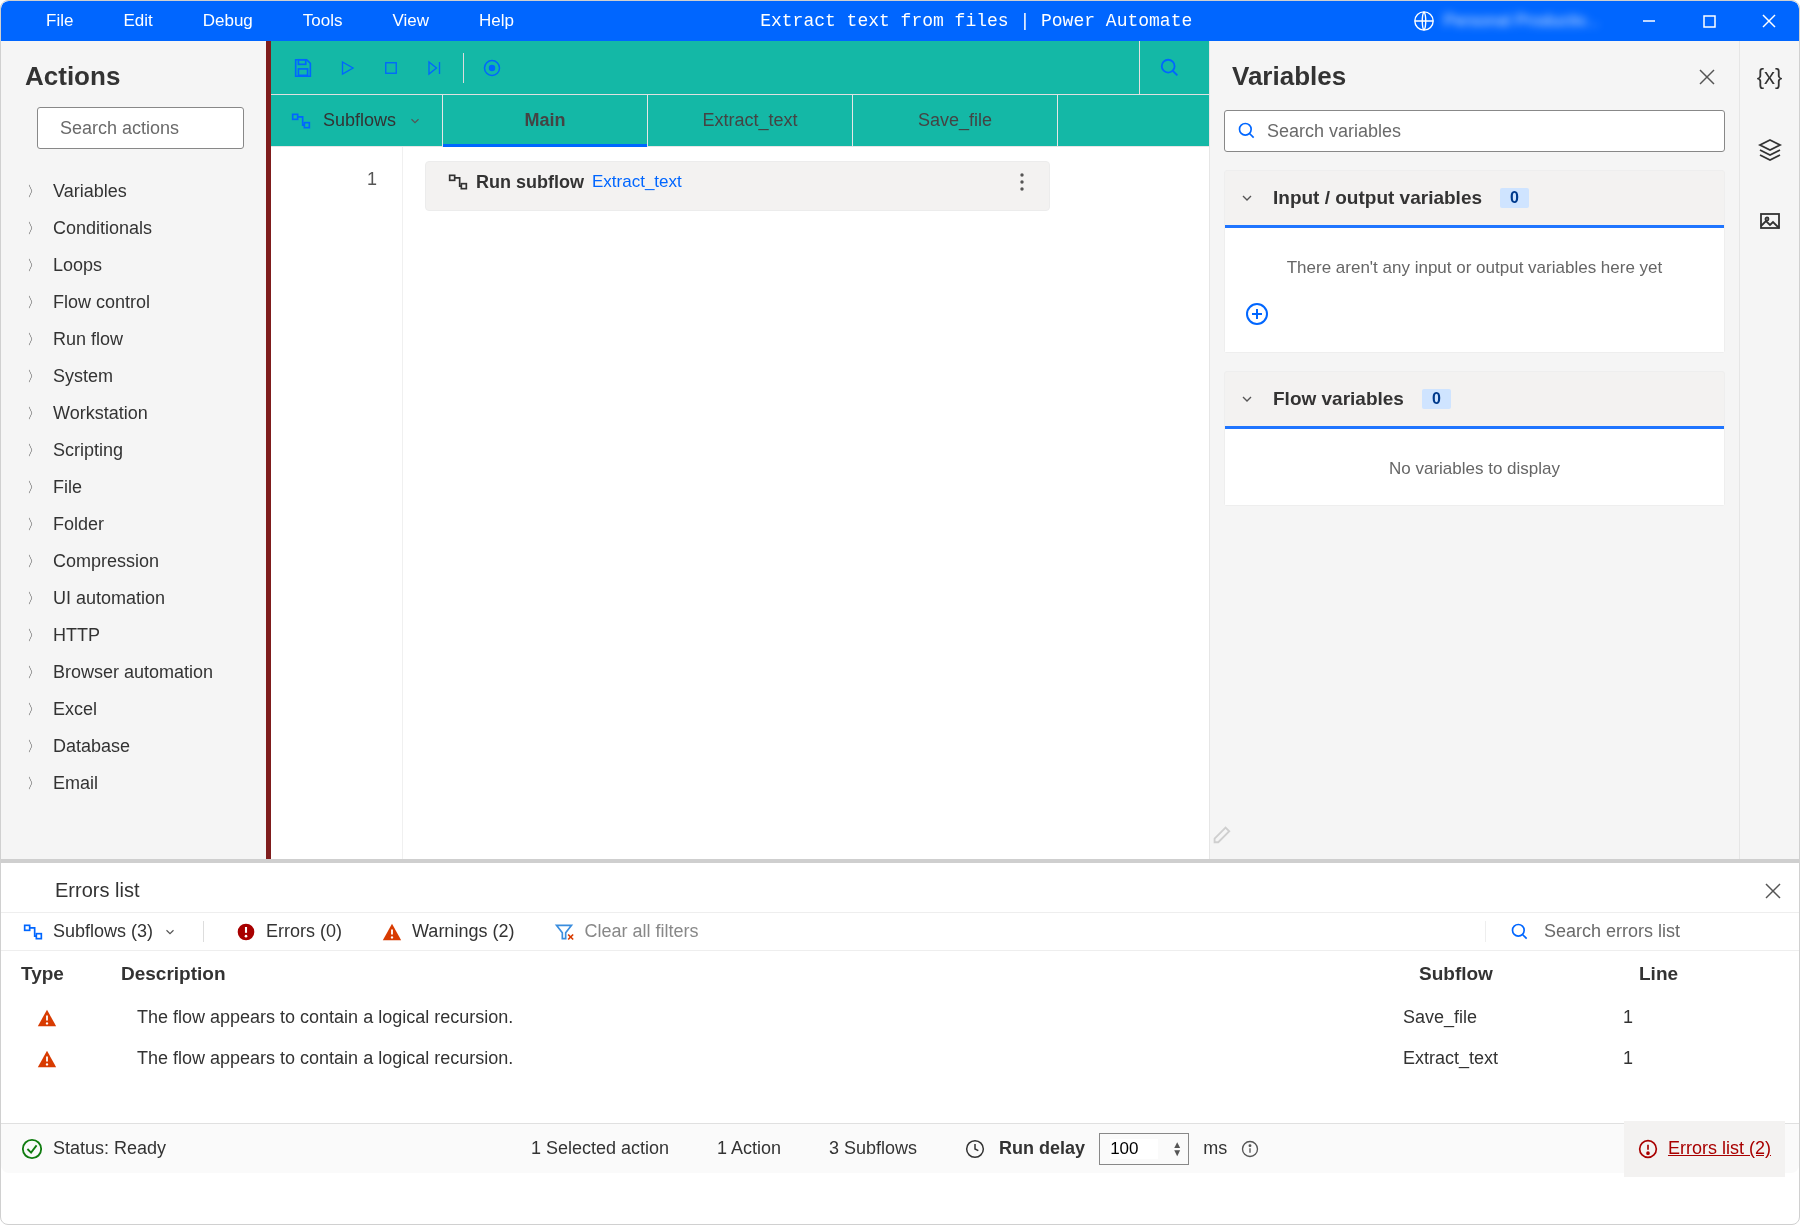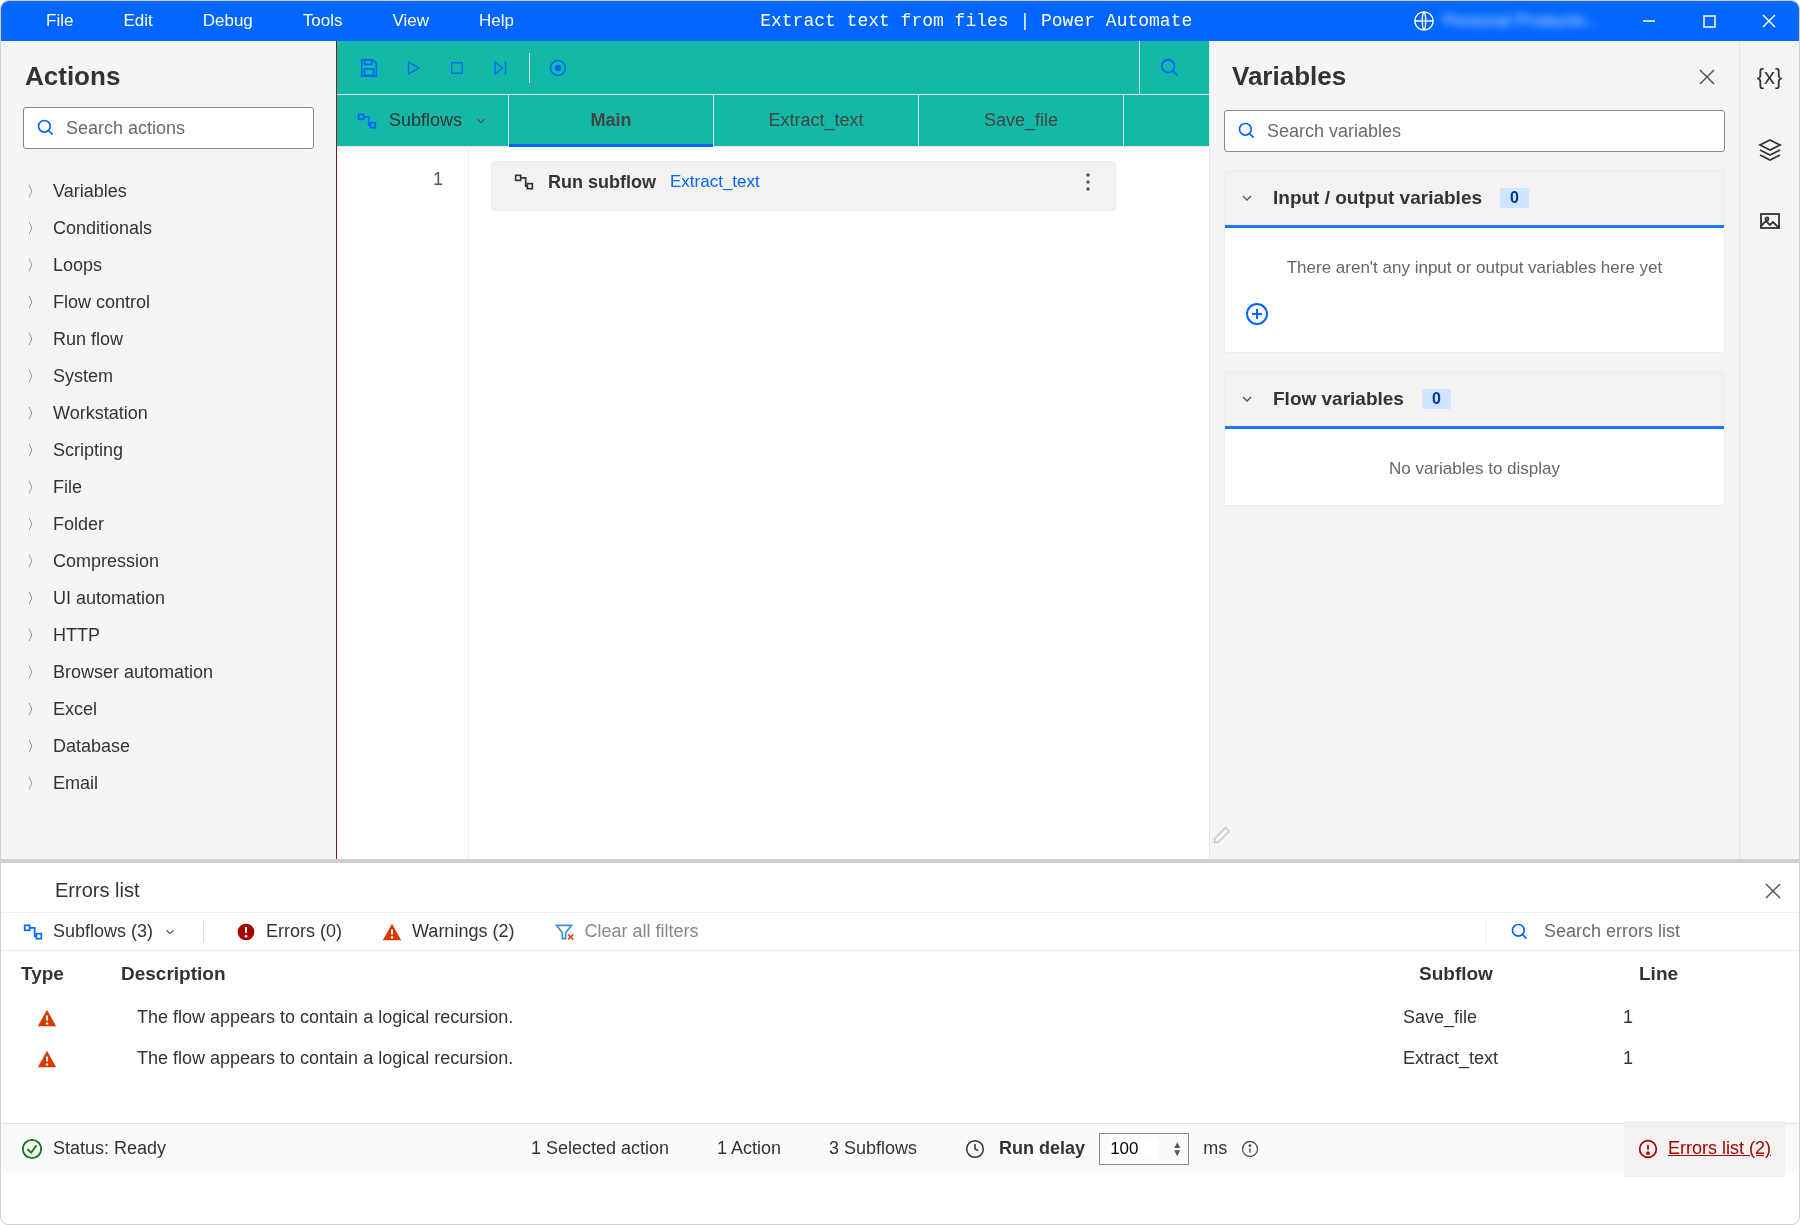--- a/index.html
+++ b/index.html
@@ -10,23 +10,23 @@
 .menu { display: flex; gap: 0; padding-left: 20px; }
 .menu-item { padding: 0 25px; line-height: 40px; cursor: pointer; }
 .title-center { flex: 1; text-align: center; font-size: 18px; font-family: Liberation Mono, monospace; }
 .win-controls { display: flex; align-items: center; gap: 0; }
 .win-btn { width: 60px; height: 40px; display: flex; align-items: center; justify-content: center; cursor: pointer; }
 .account { display: flex; align-items: center; gap: 8px; padding-right: 20px; }
 .blur { filter: blur(4px); opacity: 0.85; }
 
 
 .main { display: flex; height: 818px; }
-.actions-panel { width: 336px; background: #f5f5f5; display: flex; flex-direction: column; border-right: 1px solid #7f1d1d; }
+.actions-panel { width: 270px; background: #f5f5f5; display: flex; flex-direction: column; border-right: 5px solid #7f1d1d; }
 .actions-header { font-size: 26px; font-weight: 600; padding: 20px 20px 15px 24px; color: #333; }
-.search-box { margin: 0 22px 14px 22px; height: 42px; border: 1px solid #888; border-radius: 3px; background: #fff; display: flex; align-items: center; padding: 0 12px; gap: 10px; }
+.search-box { margin: 0 22px 14px 36px; height: 42px; border: 1px solid #888; border-radius: 3px; background: #fff; display: flex; align-items: center; padding: 0 12px; gap: 10px; }
 .search-box input { border: none; outline: none; font-size: 18px; color: #333; flex: 1; background: transparent; }
 .search-box input::placeholder { color: #6a6a6a; }
 .tree { padding: 10px 10px 0 20px; overflow-y: auto; }
 .tree-item { display: flex; align-items: center; gap: 12px; padding: 8px 6px; font-size: 18px; color: #333; cursor: pointer; }
 .chev { width: 14px; color: #555; font-size: 14px; }
 
 .center-area { flex: 1; display: flex; flex-direction: column; background: #14b8a6; }
 .toolbar { height: 54px; border-bottom: 1px solid #e0e0e0; display: flex; align-items: center; padding: 0 10px; }
 .tool-group { display: flex; align-items: center; height: 100%; }
 .tool-btn { width: 44px; height: 44px; display: flex; align-items: center; justify-content: center; cursor: pointer; }
@@ -35,21 +35,21 @@
 
 .subtabs { height: 52px; border-bottom: 1px solid #e6e6e6; display: flex; align-items: stretch; }
 .subflows-btn { display: flex; align-items: center; gap: 12px; padding: 0 20px; font-size: 18px; color: #333; border-right: 1px solid #e6e6e6; }
 .tab { flex: 0 0 205px; display: flex; align-items: center; justify-content: center; font-size: 18px; color: #444; border-right: 1px solid #e6e6e6; cursor: pointer; position: relative; }
 .tab.active { font-weight: 600; }
 .tab.active::after { content: ""; position: absolute; bottom: -1px; left: 0; right: 0; height: 3px; background: #0066ff; }
 
 .canvas { flex: 1; display: flex; background: #fff; }
 .gutter { width: 132px; background: #fff; text-align: right; padding: 22px 25px 0 0; font-size: 18px; color: #555; border-right: 1px solid #f0f0f0; }
 .flow-area { flex: 1; padding: 14px 22px; }
-.step-card { background: #f3f2f1; border-radius: 4px; display: flex; align-items: center; padding: 0 12px 8px 22px; height: 50px; gap: 14px; max-width: 625px; border: 1px solid #ececec; }
+.step-card { background: #f3f2f1; border-radius: 4px; display: flex; align-items: center; padding: 0 12px 8px 22px; height: 50px; gap: 8px; max-width: 625px; border: 1px solid #ececec; }
 .step-label { font-weight: 600; font-size: 18px; color: #333; }
 .step-link { color: #0066ff; font-size: 17px; }
 .step-menu { margin-left: auto; width: 30px; height: 30px; display: flex; align-items: center; justify-content: center; color: #555; cursor: pointer; }
 
 .variables-panel { width: 530px; background: #f5f5f5; display: flex; flex-direction: column; border-left: 1px solid #e6e6e6; padding: 0 0 10px 0; }
 .var-header { display: flex; align-items: center; padding: 20px 18px 12px 22px; }
 .var-title { font-size: 26px; font-weight: 600; color: #333; flex: 1; }
 .var-close { width: 28px; height: 28px; display: flex; align-items: center; justify-content: center; color: #555; cursor: pointer; }
 .var-search { margin: 6px 14px 18px 14px; height: 42px; border: 1px solid #888; border-radius: 3px; background: #fff; display: flex; align-items: center; padding: 0 12px; gap: 10px; }
 .var-search input { border: none; outline: none; font-size: 18px; flex: 1; background: transparent; }

